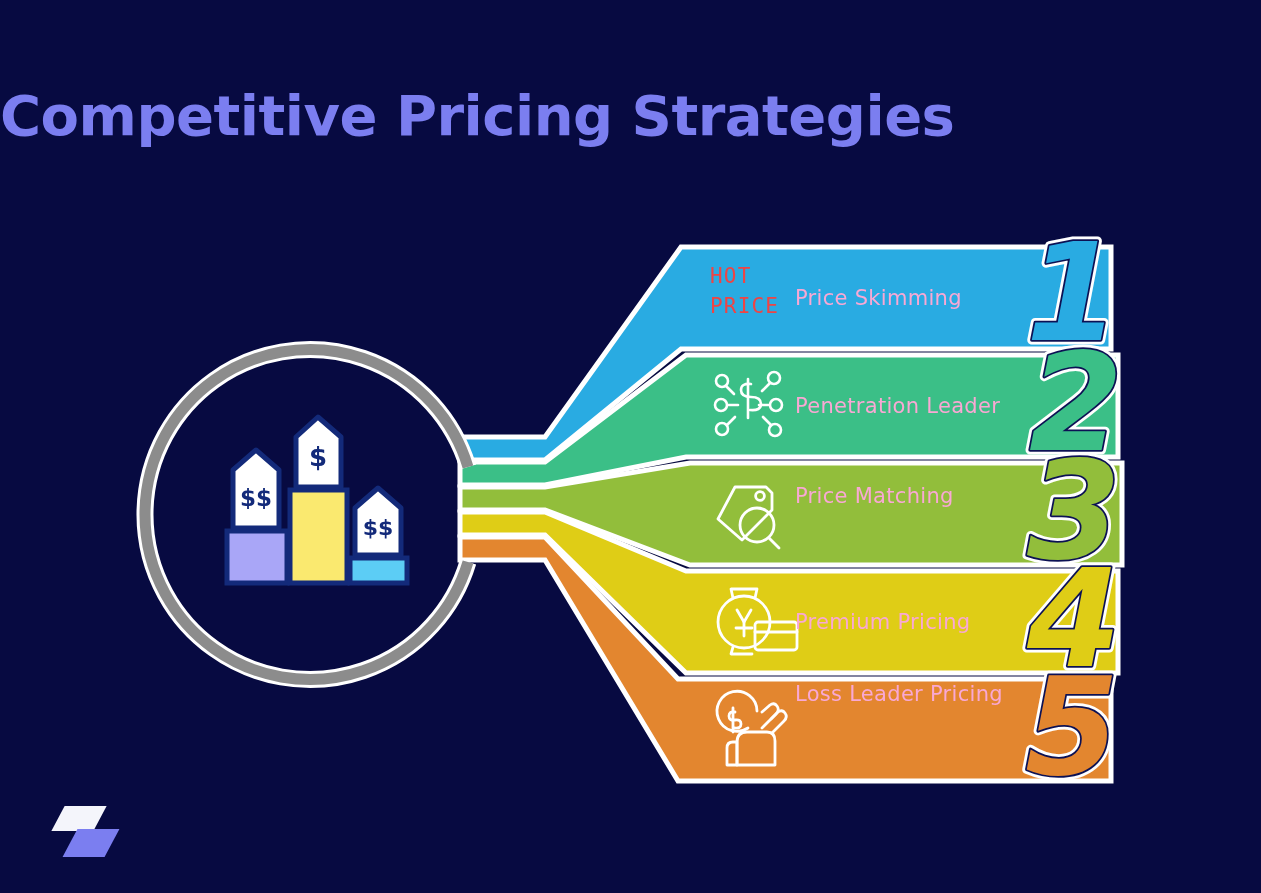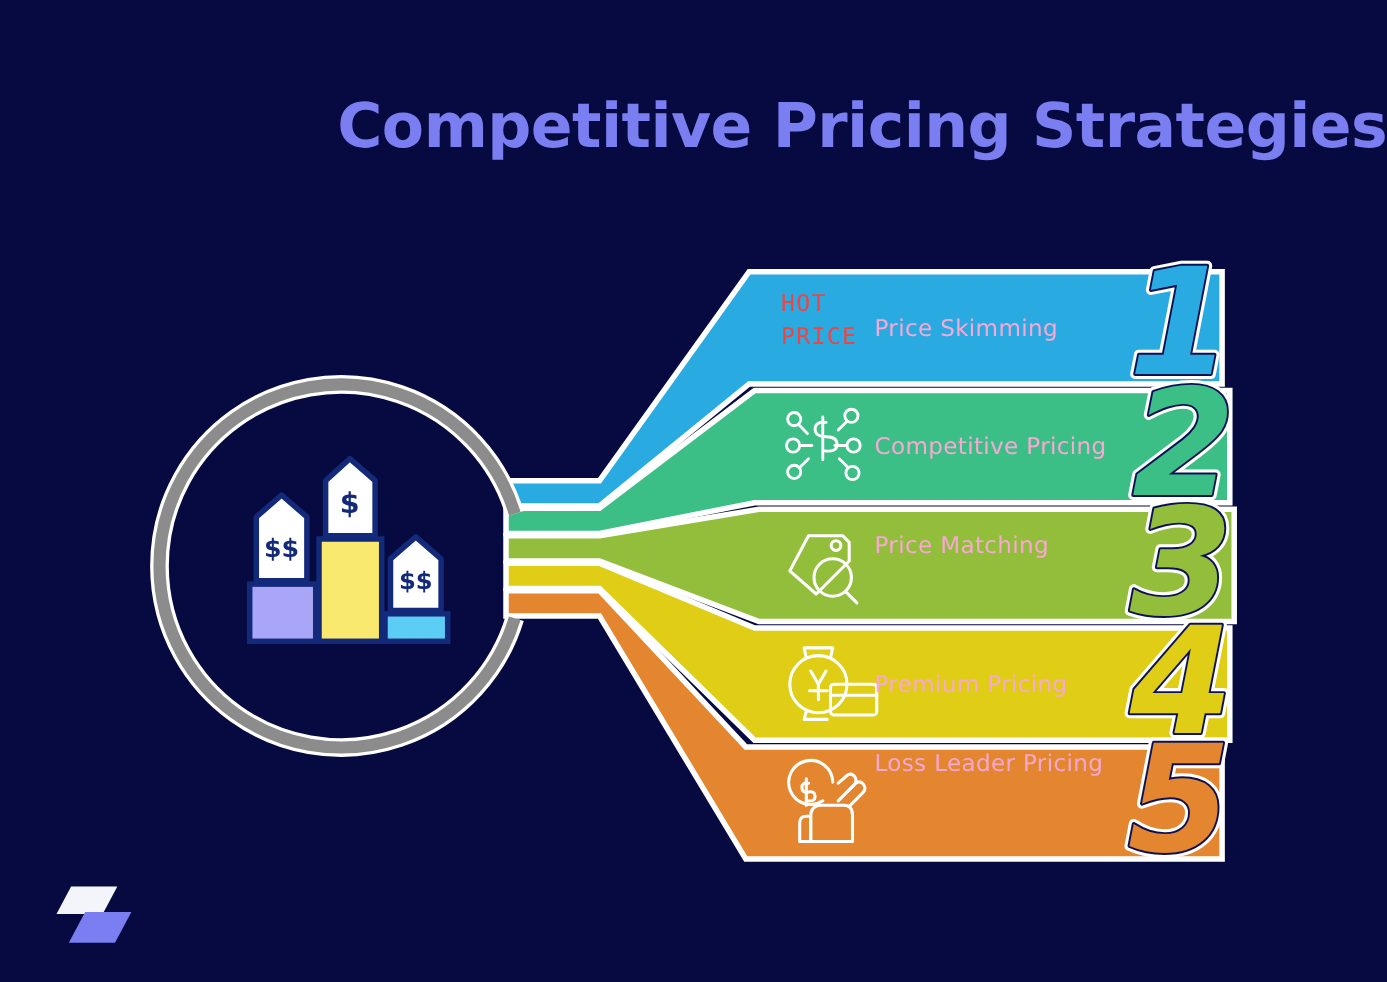--- a/index.html
+++ b/index.html
@@ -23,21 +23,21 @@
     height: 893px;
     background: #070a41;
   }
 
   
   #page-title {
     position: absolute;
     left: 0;
     top: 86px;
     width: 1261px;
-    text-align: right;
+    text-align: left;
     font-family: "DejaVu Sans", "Liberation Sans", sans-serif;
     font-size: 56px;
     font-weight: 700;
     letter-spacing: -0.5px;
     color: #7b7ef0;
     line-height: 1.08;
   }
 
   
   #infographic {
@@ -231,21 +231,21 @@
       <path d="M 727,748 q 0,-6 6,-6 L 737,742 L 737,765 L 727,765 Z"></path>
     </g>
   </svg>
 
   <div class="hotprice">
     <div>HOT</div>
     <div>PRICE</div>
   </div>
 
   <div class="row-label" style="top:286px;">Price Skimming</div>
-  <div class="row-label" style="top:394px;">Competitive Pricing</div>
+  <div class="row-label" style="top:394px;">Penetration Leader</div>
   <div class="row-label" style="top:484px;">Price Matching</div>
   <div class="row-label" style="top:610px;">Premium Pricing</div>
   <div class="row-label" style="top:682px;">Loss Leader Pricing</div>
 
   <div id="brand-logo">
     <div class="lg-a"></div>
     <div class="lg-b"></div>
   </div>
 
 </div>

